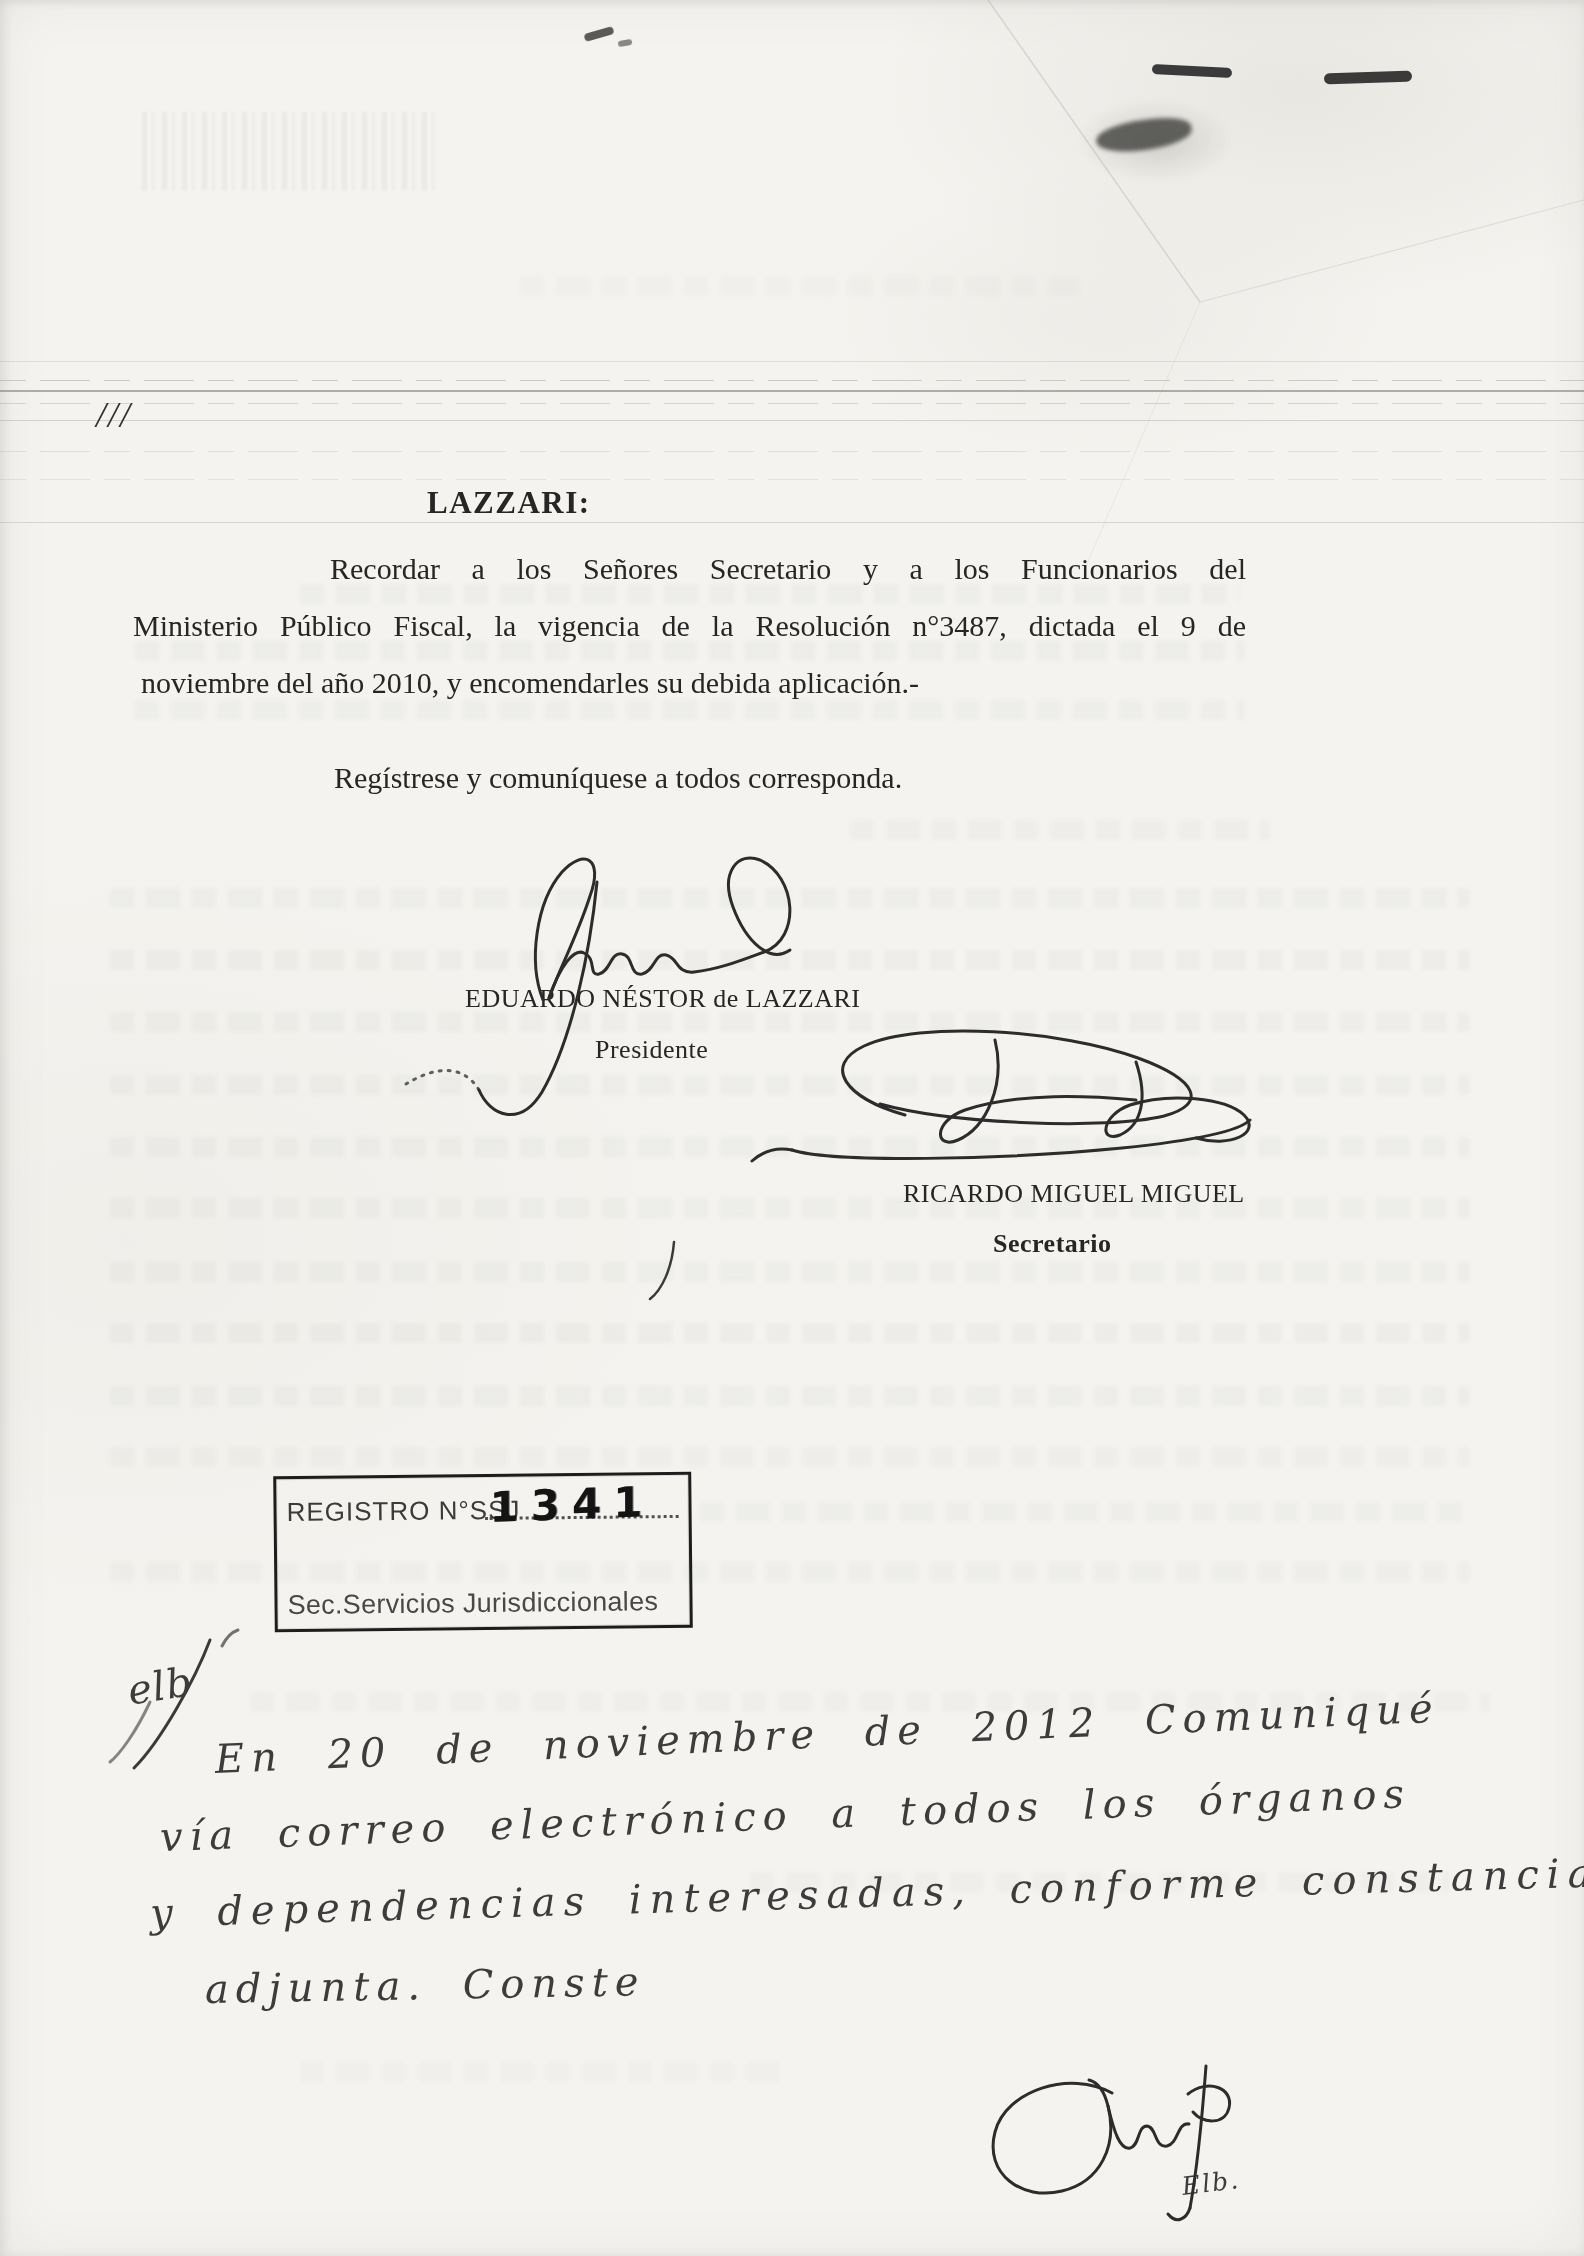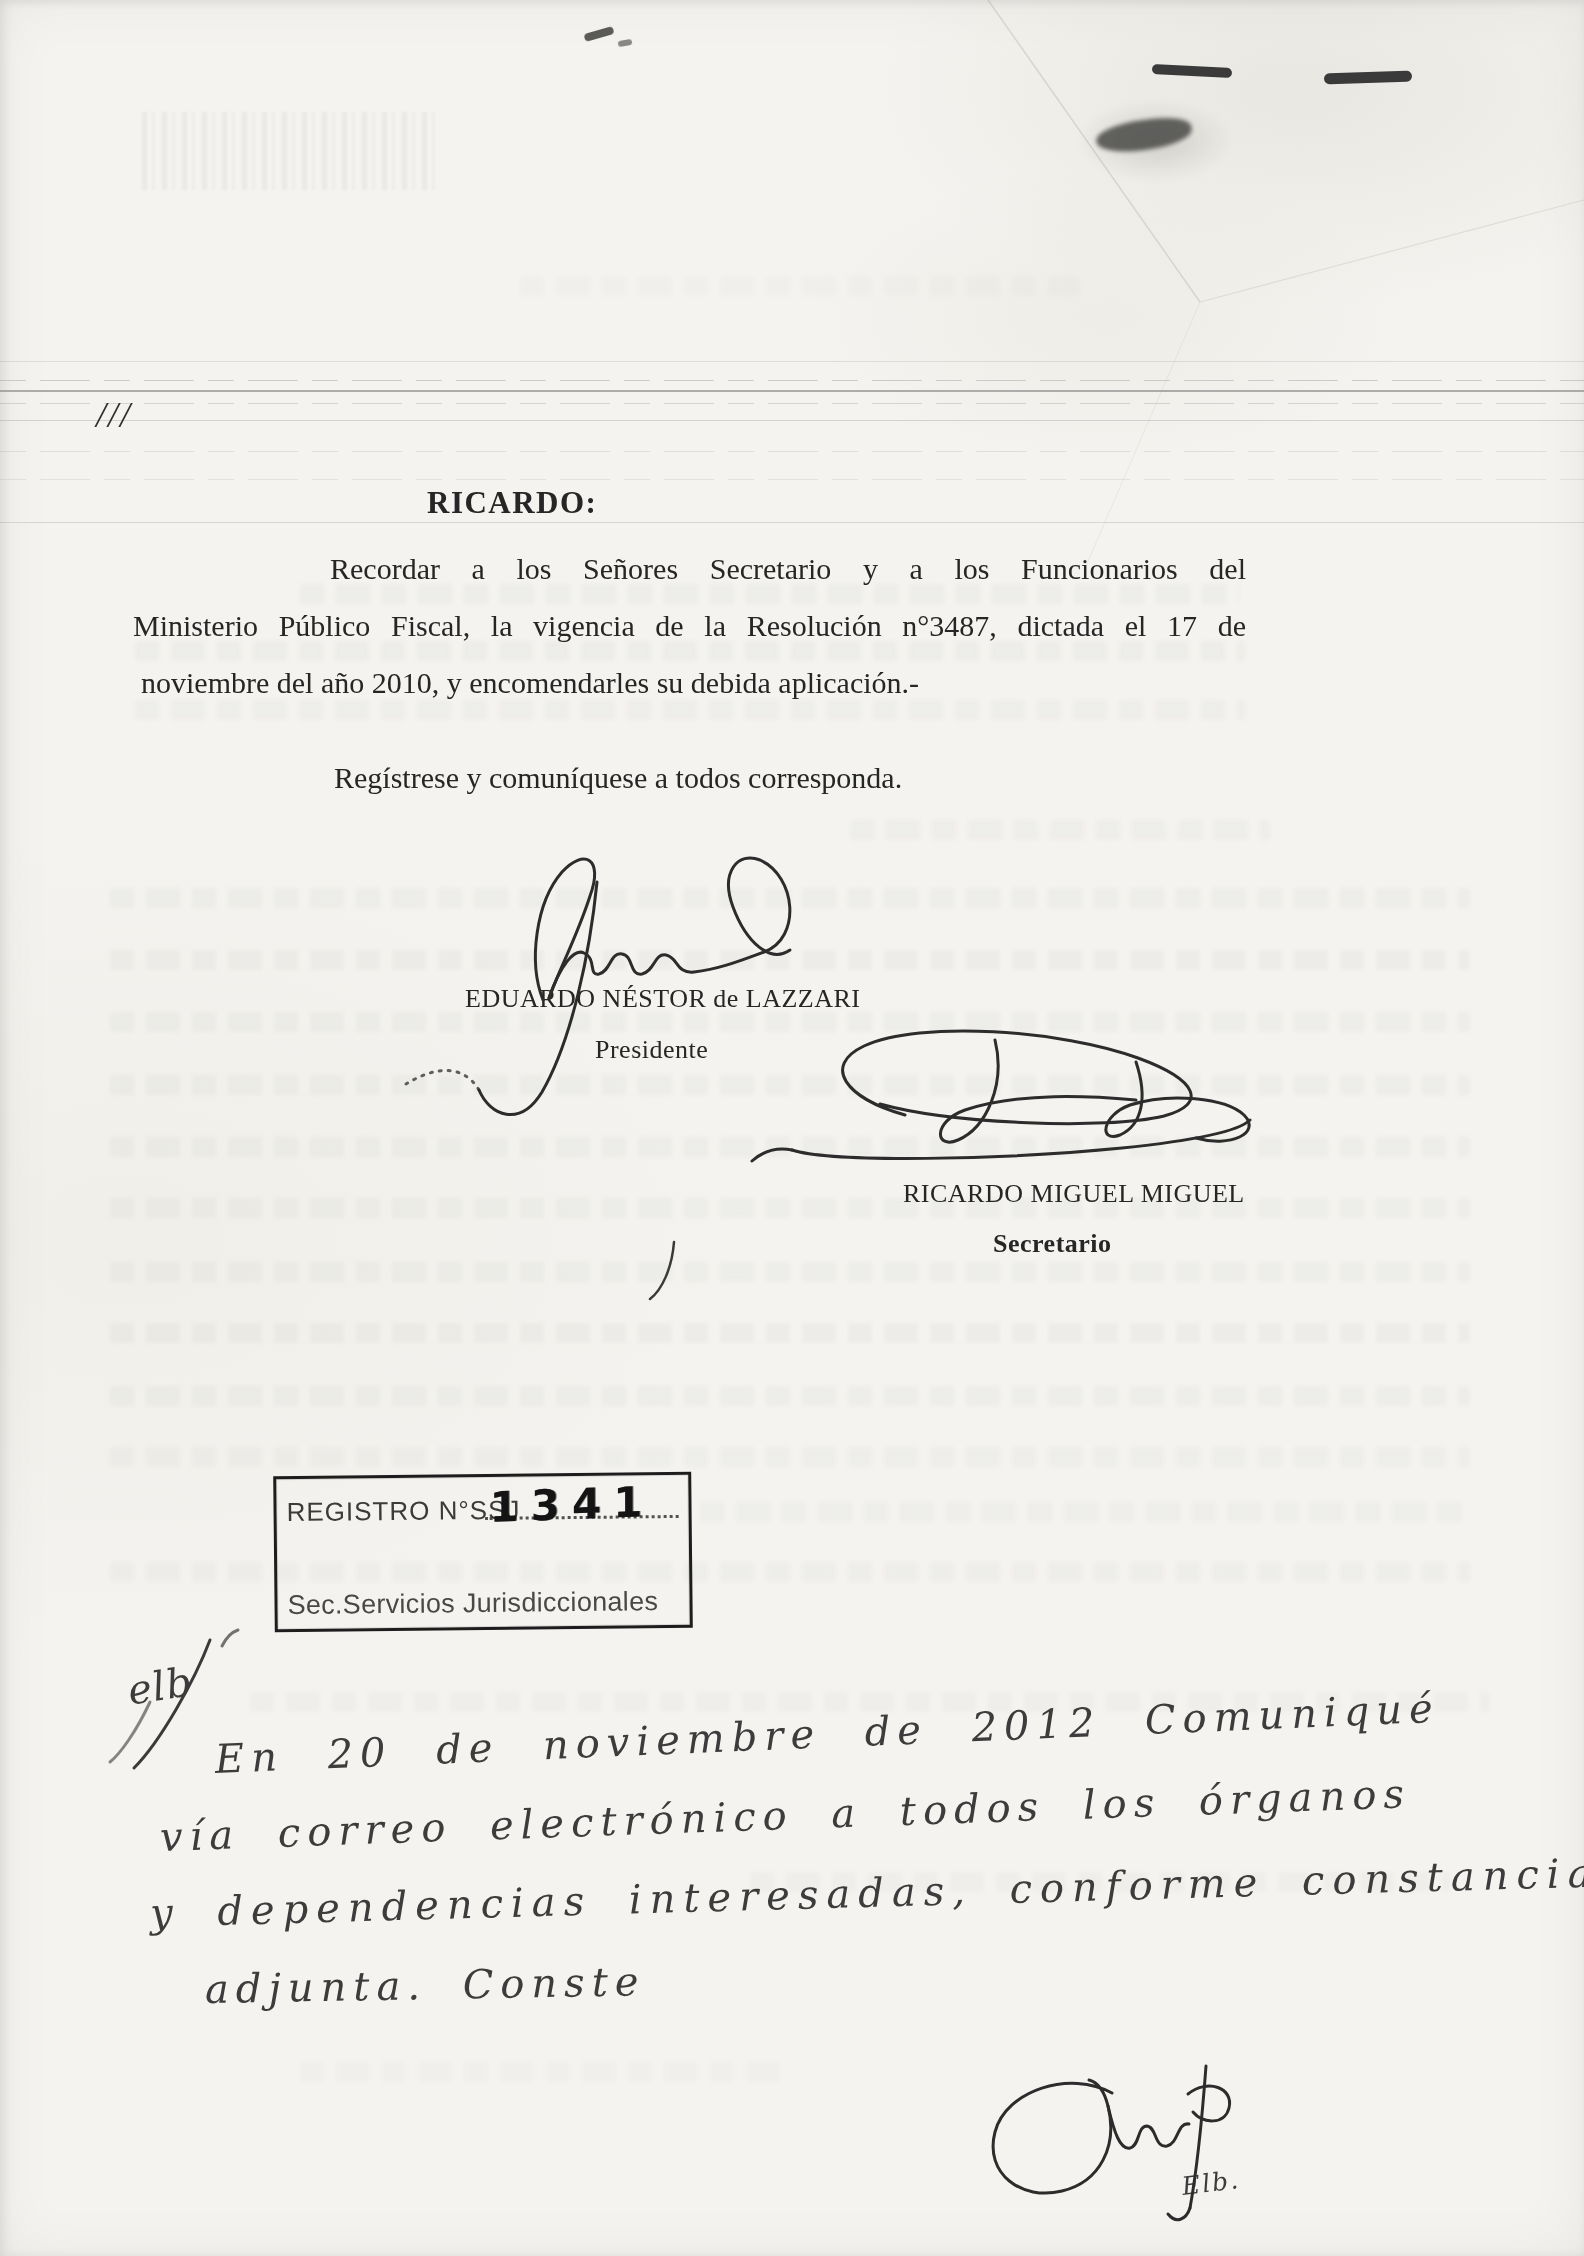--- a/index.html
+++ b/index.html
@@ -109,23 +109,23 @@
   <div class="ghost" style="left:110px;top:1323px;width:1360px;opacity:.11;"></div>
   <div class="ghost" style="left:110px;top:1386px;width:1360px;opacity:.10;"></div>
   <div class="ghost" style="left:110px;top:1447px;width:1360px;opacity:.09;"></div>
   <div class="ghost" style="left:700px;top:1502px;width:770px;opacity:.09;"></div>
   <div class="ghost" style="left:110px;top:1562px;width:1360px;opacity:.09;"></div>
   <div class="ghost" style="left:250px;top:1692px;width:1240px;opacity:.08;"></div>
   <div class="ghost" style="left:750px;top:1872px;width:700px;opacity:.08;"></div>
   <div class="ghost" style="left:300px;top:2062px;width:480px;opacity:.06;"></div>
 
   <div class="abs cont-mark">///</div>
-  <div class="abs heading">RICARDO:</div>
+  <div class="abs heading">LAZZARI:</div>
   <div class="abs body-line just line1">Recordar a los Señores Secretario y a los Funcionarios del</div>
-  <div class="abs body-line just line2">Ministerio Público Fiscal, la vigencia de la Resolución n°3487, dictada el 17 de</div>
+  <div class="abs body-line just line2">Ministerio Público Fiscal, la vigencia de la Resolución n°3487, dictada el 9 de</div>
   <div class="abs body-line line3">noviembre del año 2010, y encomendarles su debida aplicación.-</div>
   <div class="abs body-line closing">Regístrese y comuníquese a todos corresponda.</div>
 
   <div class="abs sig-name name1">EDUARDO NÉSTOR de LAZZARI</div>
   <div class="abs sig-name title1">Presidente</div>
   <div class="abs sig-name name2">RICARDO MIGUEL MIGUEL</div>
   <div class="abs sig-name title2">Secretario</div>
 
   <div class="abs stamp">
     <div class="stamp-row1">

